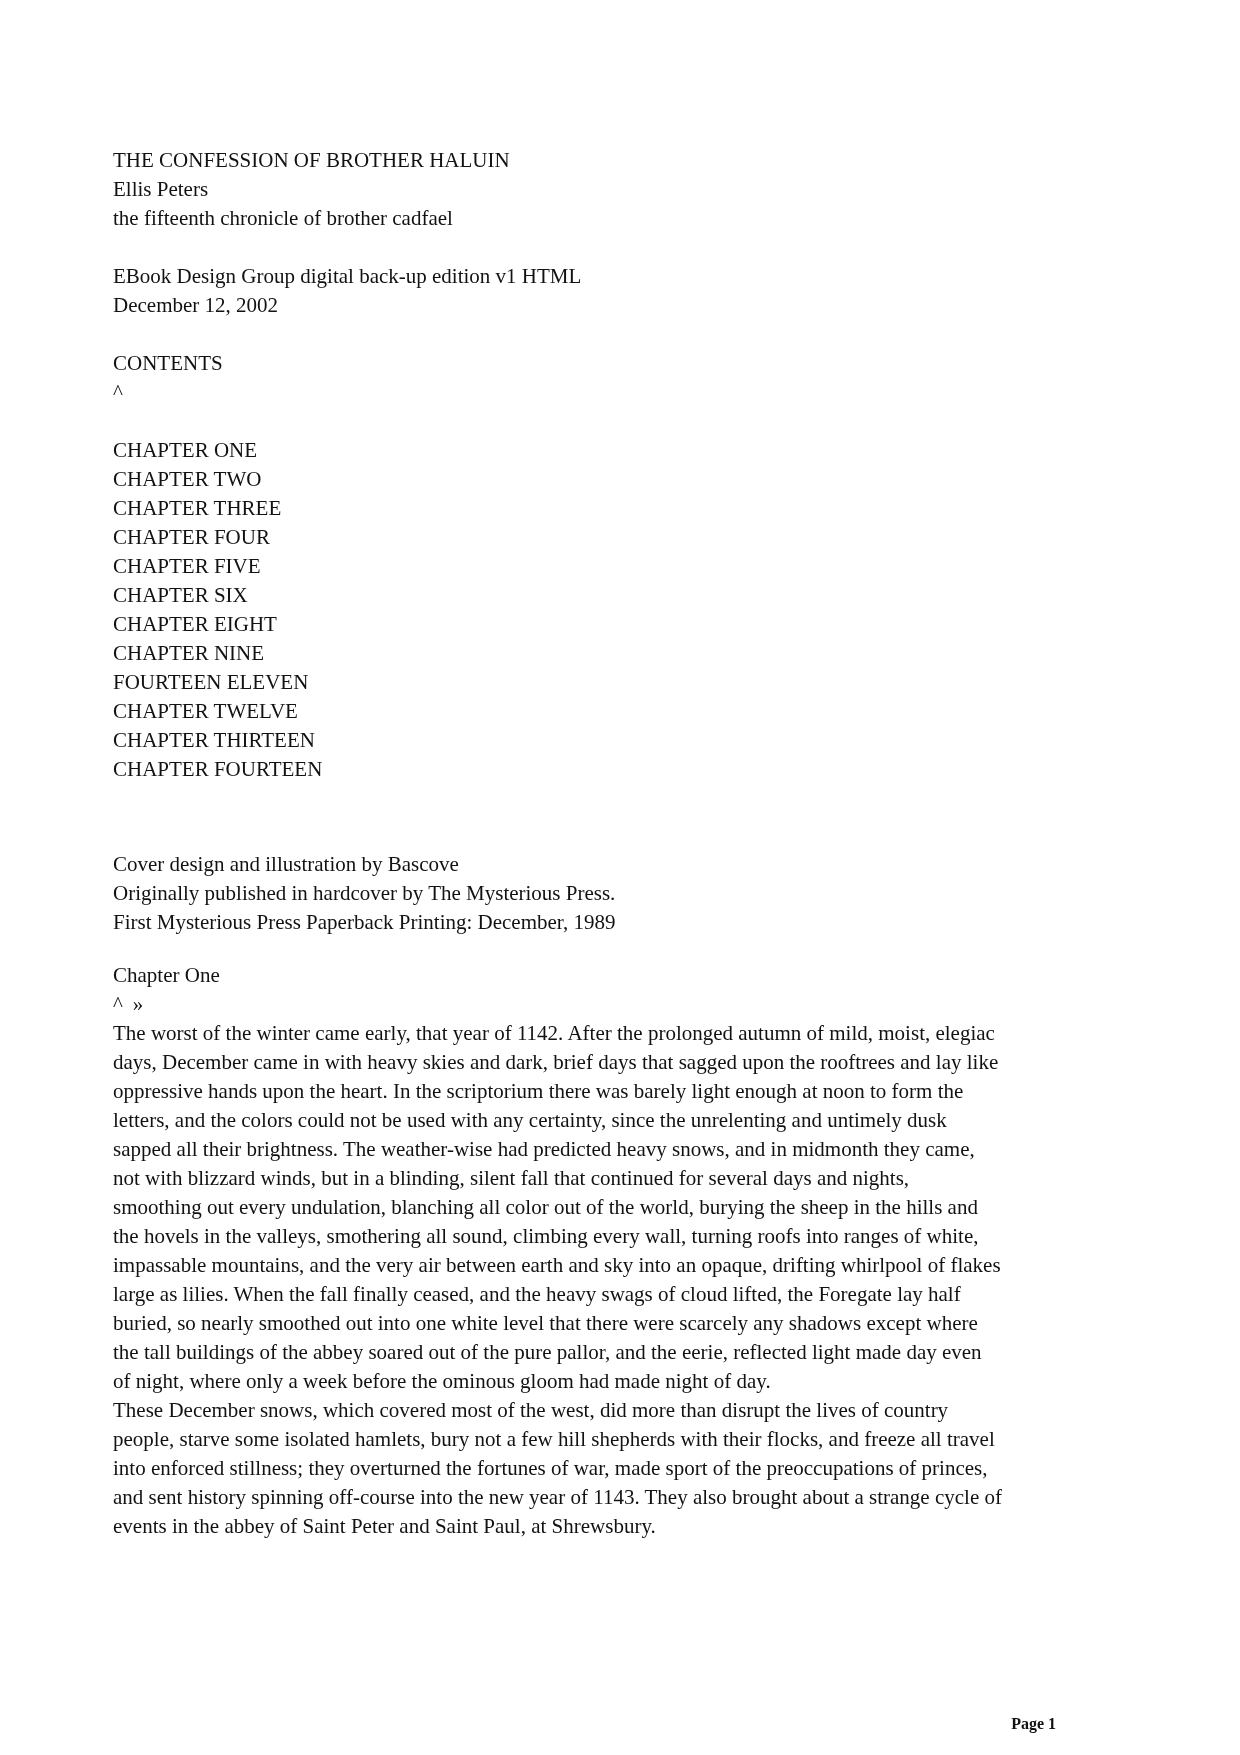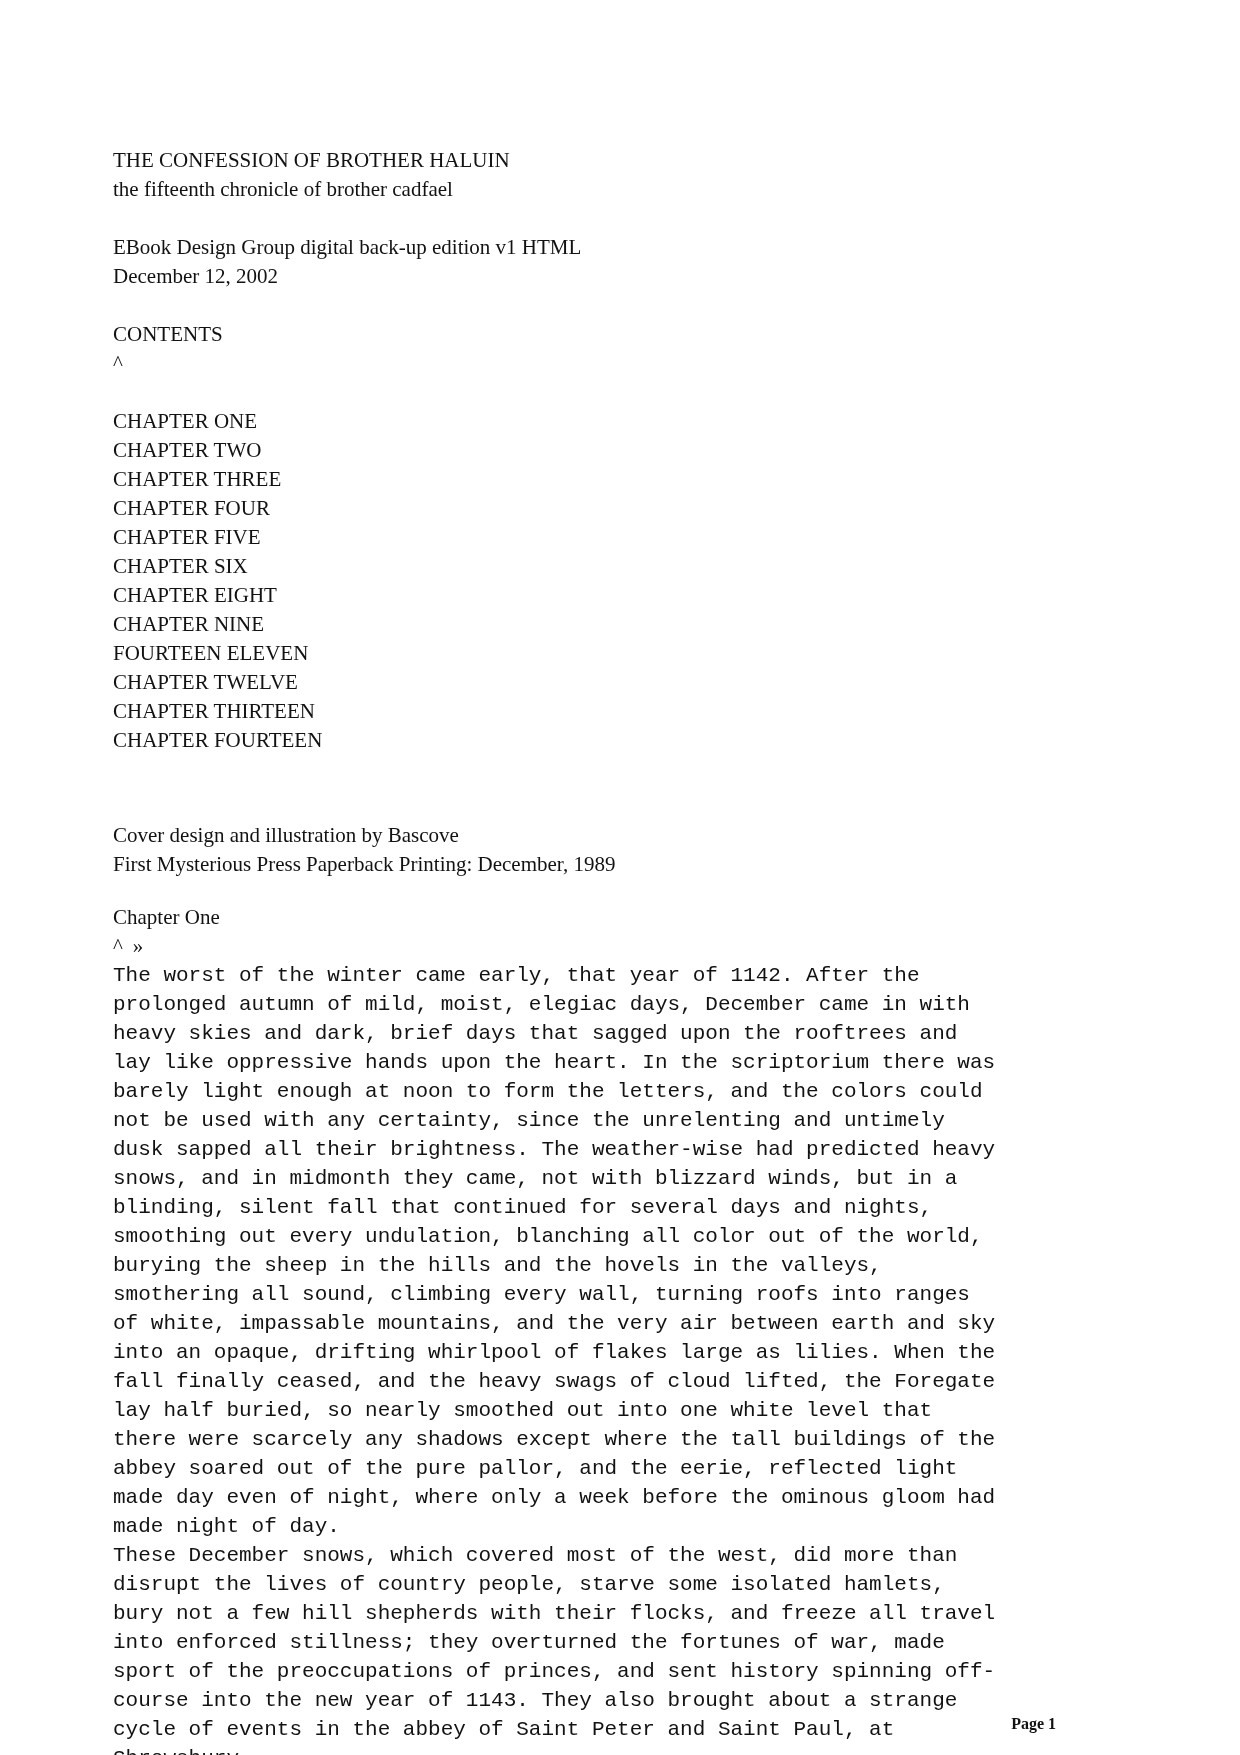--- a/index.html
+++ b/index.html
@@ -22,38 +22,39 @@
     top: 146px;
     width: 890px;
     font-size: 21px;
     line-height: 29px;
   }
   .line { white-space: pre-wrap; }
   .gap    { height: 29px; }
   .gap-lg { height: 37px; }
   .gap-sm { height: 24px; }
   .navline span { margin-right: 10px; }
-  .para { margin: 0; font-family: Liberation Mono, monospace; }
+  .para { margin: 0; }
   .footer {
     position: absolute;
     right: 48px;
     bottom: 22px;
     font-size: 16px;
     font-weight: bold;
     color: #121212;
     text-align: right;
   }
 </style>
 </head>
 <body>
 
 <div class="page">
   <div class="content">
 
     <div class="line">THE CONFESSION OF BROTHER HALUIN</div>
+    <div class="line">Ellis Peters</div>
     <div class="line">the fifteenth chronicle of brother cadfael</div>
 
     <div class="gap"></div>
 
     <div class="line">EBook Design Group digital back-up edition v1 HTML</div>
     <div class="line">December 12, 2002</div>
 
     <div class="gap"></div>
 
     <div class="line">CONTENTS</div>
@@ -73,20 +74,21 @@
       <div class="line">FOURTEEN ELEVEN</div>
       <div class="line">CHAPTER TWELVE</div>
       <div class="line">CHAPTER THIRTEEN</div>
       <div class="line">CHAPTER FOURTEEN</div>
     </div>
 
     <div class="gap"></div>
     <div class="gap-lg"></div>
 
     <div class="line">Cover design and illustration by Bascove</div>
+    <div class="line">Originally published in hardcover by The Mysterious Press.</div>
     <div class="line">First Mysterious Press Paperback Printing: December, 1989</div>
 
     <div class="gap-sm"></div>
 
     <div class="line">Chapter One</div>
     <div class="line navline"><span class="plainlink">^</span><span class="plainlink">»</span></div>
 
     <p class="para">The worst of the winter came early, that year of 1142. After the prolonged autumn of mild, moist, elegiac days, December came in with heavy skies and dark, brief days that sagged upon the rooftrees and lay like oppressive hands upon the heart. In the scriptorium there was barely light enough at noon to form the letters, and the colors could not be used with any certainty, since the unrelenting and untimely dusk sapped all their brightness. The weather-wise had predicted heavy snows, and in midmonth they came, not with blizzard winds, but in a blinding, silent fall that continued for several days and nights, smoothing out every undulation, blanching all color out of the world, burying the sheep in the hills and the hovels in the valleys, smothering all sound, climbing every wall, turning roofs into ranges of white, impassable mountains, and the very air between earth and sky into an opaque, drifting whirlpool of flakes large as lilies. When the fall finally ceased, and the heavy swags of cloud lifted, the Foregate lay half buried, so nearly smoothed out into one white level that there were scarcely any shadows except where the tall buildings of the abbey soared out of the pure pallor, and the eerie, reflected light made day even of night, where only a week before the ominous gloom had made night of day.</p>
     <p class="para">These December snows, which covered most of the west, did more than disrupt the lives of country people, starve some isolated hamlets, bury not a few hill shepherds with their flocks, and freeze all travel into enforced stillness; they overturned the fortunes of war, made sport of the preoccupations of princes, and sent history spinning off-course into the new year of 1143. They also brought about a strange cycle of events in the abbey of Saint Peter and Saint Paul, at Shrewsbury.</p>
 

